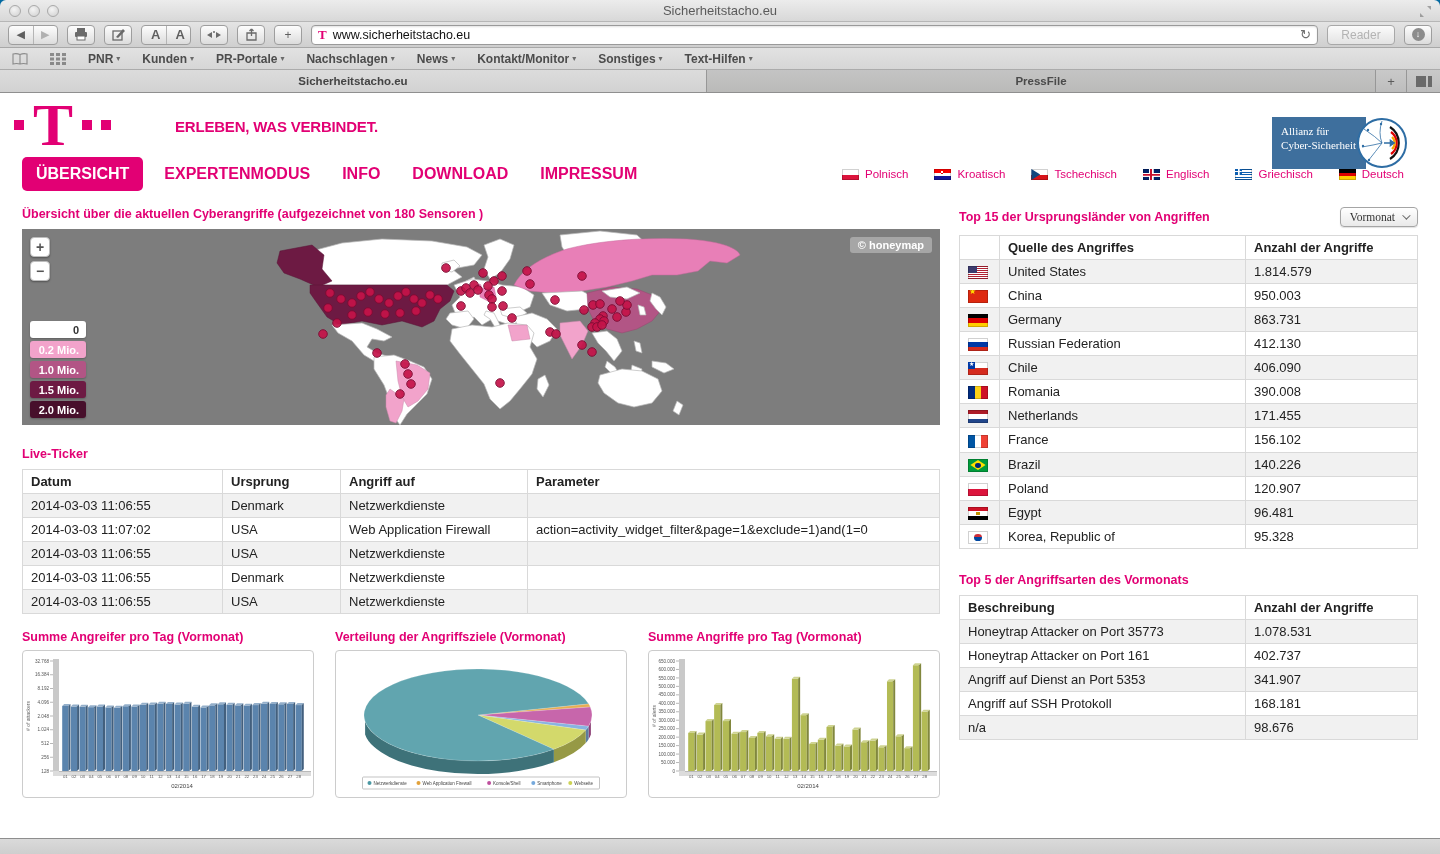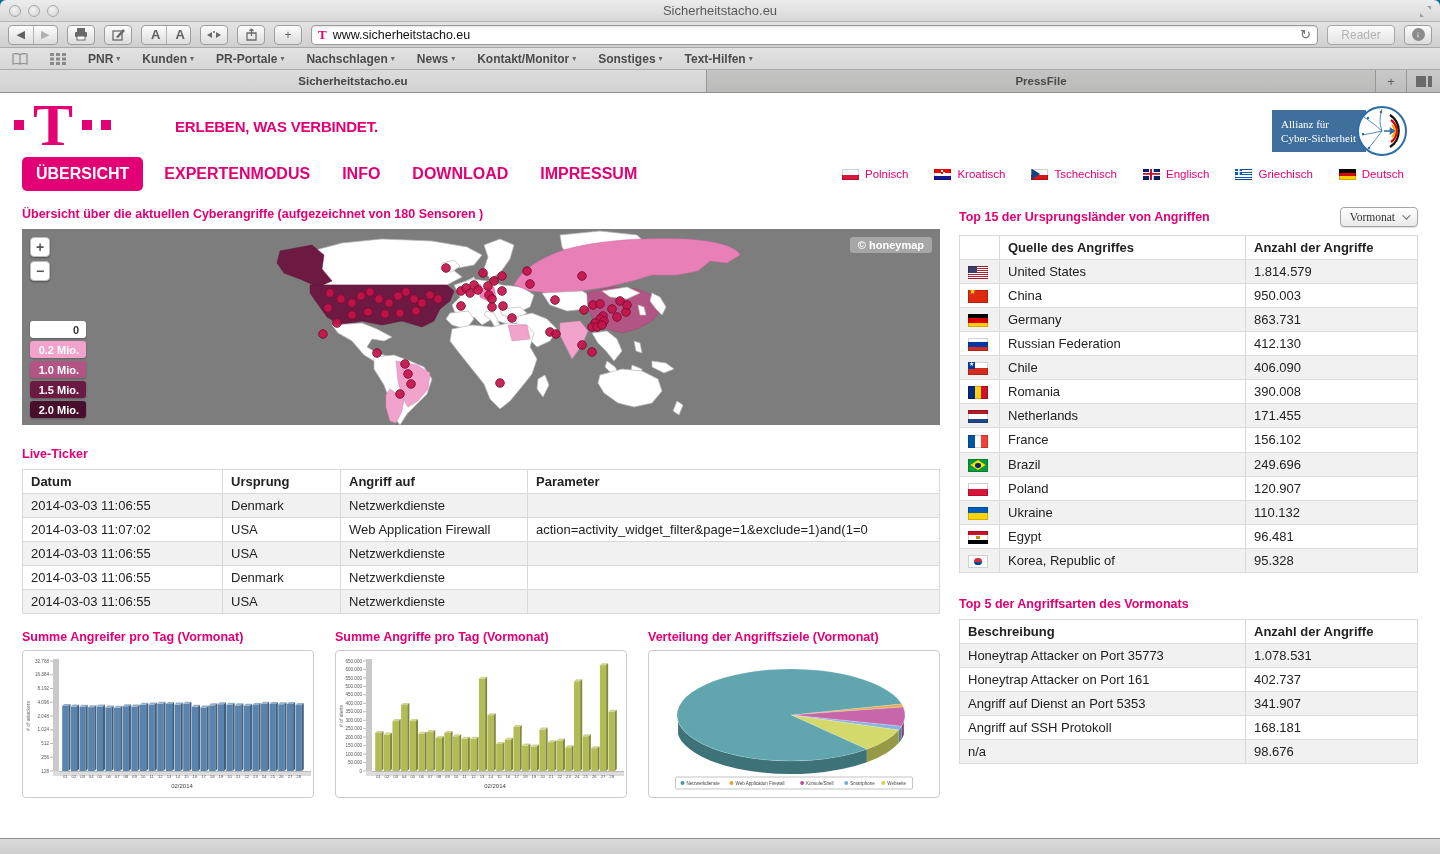--- a/index.html
+++ b/index.html
@@ -52,31 +52,31 @@
               border-right:1px solid #979797; }
   .tab-grid { flex:1; display:flex; align-items:center; justify-content:center; }
 
   
   .page { flex:1; background:#fff; padding:0 22px; position:relative; overflow:hidden; }
   .site-header { height:66px; position:relative; }
   .tlogo { position:absolute; left:-8px; top:6px; display:flex; align-items:center; gap:9px; }
   .tlogo .t { color:#e20074; font-family:"Liberation Serif","DejaVu Serif",serif; font-weight:bold; font-size:60px; line-height:52px; }
   .tlogo .sq { width:10px; height:10px; background:#e20074; }
   .claim { position:absolute; left:153px; top:25px; color:#e20074; font-size:15px; font-weight:bold; letter-spacing:-0.2px; }
-  .badge { position:absolute; right:10px; top:12px; display:flex; align-items:center; }
+  .badge { position:absolute; right:10px; top:24px; display:flex; }
   .badge-box { background:#3e6f9d; color:#fff; font-family:"Liberation Serif",serif; font-size:11px; line-height:1.3;
                padding:7px 10px 7px 9px; }
   .badge-globe { margin-left:-10px; }
 
   .navrow { display:flex; justify-content:space-between; align-items:center; height:30px; }
   .nav-left { display:flex; align-items:center; gap:10px; }
   .nav-item { color:#e20074; font-size:16px; font-weight:bold; padding:8px 11px; }
   .nav-item.active { background:#e20074; color:#fff; border-radius:5px; padding:8px 14px; }
   .langs { display:flex; align-items:center; gap:26px; margin-right:14px; }
-  .lang { display:flex; align-items:center; gap:6px; color:#e20074; font-size:11.5px; }
+  .lang { display:flex; align-items:flex-end; gap:6px; color:#e20074; font-size:11.5px; }
 
   .main { display:flex; gap:19px; margin-top:4px; }
   .col-left { width:918px; flex:0 0 918px; }
   .col-right { flex:1; }
   h2.sec { color:#e20074; font-size:12.5px; font-weight:bold; margin:14px 0 8px; }
 
   
   .map { height:196px; background:#7d7d7d; position:relative; overflow:hidden; }
   .map svg.world { position:absolute; inset:0; }
   .land { fill:#ffffff; stroke:#b8b8b8; stroke-width:.7; }
@@ -667,20 +667,47 @@
                   <text x="258.3828571428571" y="127" font-size="4.3" text-anchor="middle" fill="#555">26</text>
                   <rect x="263.91428571428565" y="53.00072039627918" width="6.222857142857142" height="66.99927960372082" fill="#5b84ad"></rect>
                   <polygon points="263.91428571428565,53.00072039627918 265.91428571428565,51.00072039627918 272.1371428571428,51.00072039627918 270.1371428571428,53.00072039627918" fill="rgb(148,175,202)"></polygon>
                   <polygon points="270.1371428571428,53.00072039627918 272.1371428571428,51.00072039627918 272.1371428571428,118 270.1371428571428,120" fill="rgb(66,95,125)"></polygon>
                   <text x="267.02571428571423" y="127" font-size="4.3" text-anchor="middle" fill="#555">27</text>
                   <rect x="272.5571428571428" y="54.08795449740816" width="6.222857142857142" height="65.91204550259184" fill="#5b84ad"></rect>
                   <polygon points="272.5571428571428,54.08795449740816 274.5571428571428,52.08795449740816 280.78,52.08795449740816 278.78,54.08795449740816" fill="rgb(148,175,202)"></polygon>
                   <polygon points="278.78,54.08795449740816 280.78,52.08795449740816 280.78,118 278.78,120" fill="rgb(66,95,125)"></polygon>
                   <text x="275.6685714285714" y="127" font-size="4.3" text-anchor="middle" fill="#555">28</text>
                   <text x="159" y="137" font-size="6" text-anchor="middle" fill="#444">02/2014</text>
+                </svg>
+            </div>
+          </div>
+          <div class="chart-block">
+            <h2 class="sec" style="margin:0 0 6px;">Verteilung der Angriffsziele (Vormonat)</h2>
+            <div class="panel">
+              <svg id="chart2" width="290" height="146" viewBox="0 0 290 146">
+                  <path d="M254.890559836539,70.401962644163 A114,46 0 0,1 252.5750973018979,75.19071659655654 L252.5750973018979,88.19071659655654 A114,46 0 0,0 254.890559836539,83.401962644163 Z" fill="rgb(134,55,111)" fill-opacity=".95"></path>
+                  <path d="M252.5750973018979,75.19071659655654 A114,46 0 0,1 249.71114827555522,79.06719550790682 L249.71114827555522,92.06719550790682 A114,46 0 0,0 252.5750973018979,88.19071659655654 Z" fill="rgb(83,118,154)" fill-opacity=".95"></path>
+                  <path d="M249.71114827555522,79.06719550790682 A114,46 0 0,1 217.86596716147713,98.33467266973108 L217.86596716147713,111.33467266973108 A114,46 0 0,0 249.71114827555522,92.06719550790682 Z" fill="rgb(144,148,59)" fill-opacity=".95"></path>
+                  <path d="M217.86596716147713,98.33467266973108 A114,46 0 0,1 29.109440163460988,70.40196264416302 L29.109440163460988,83.40196264416302 A114,46 0 0,0 217.86596716147713,111.33467266973108 Z" fill="rgb(52,106,114)" fill-opacity=".95"></path>
+                  <path d="M142,64 L252.61371279546358,52.871592802415286 A114,46 0 0,1 254.25423634553613,55.98055960294034 Z" fill="#e2a23b" fill-opacity=".87" stroke="rgba(255,255,255,.35)" stroke-width=".5"></path>
+                  <path d="M142,64 L254.25423634553613,55.98055960294034 A114,46 0 0,1 252.5750973018979,75.19071659655654 Z" fill="#bf4f9e" fill-opacity=".87" stroke="rgba(255,255,255,.35)" stroke-width=".5"></path>
+                  <path d="M142,64 L252.5750973018979,75.19071659655654 A114,46 0 0,1 249.71114827555522,79.06719550790682 Z" fill="#76a9dc" fill-opacity=".87" stroke="rgba(255,255,255,.35)" stroke-width=".5"></path>
+                  <path d="M142,64 L249.71114827555522,79.06719550790682 A114,46 0 0,1 217.86596716147713,98.33467266973108 Z" fill="#cdd355" fill-opacity=".87" stroke="rgba(255,255,255,.35)" stroke-width=".5"></path>
+                  <path d="M142,64 L217.86596716147713,98.33467266973108 A114,46 0 1,1 252.61371279546358,52.87159280241528 Z" fill="#4a98a3" fill-opacity=".87" stroke="rgba(255,255,255,.35)" stroke-width=".5"></path>
+                  <rect x="26.5" y="126" width="237" height="12" fill="#fff" stroke="#aaa" stroke-width=".7" rx="1"></rect>
+                  <circle cx="33.5" cy="132" r="2" fill="#4a98a3"></circle>
+                  <text x="37.5" y="133.8" font-size="4.5" fill="#444">Netzwerkdienste</text>
+                  <circle cx="82.5" cy="132" r="2" fill="#e2a23b"></circle>
+                  <text x="86.5" y="133.8" font-size="4.5" fill="#444">Web Application Firewall</text>
+                  <circle cx="153.1" cy="132" r="2" fill="#bf4f9e"></circle>
+                  <text x="157.1" y="133.8" font-size="4.5" fill="#444">Konsole/Shell</text>
+                  <circle cx="197.3" cy="132" r="2" fill="#76a9dc"></circle>
+                  <text x="201.3" y="133.8" font-size="4.5" fill="#444">Smartphone</text>
+                  <circle cx="234.3" cy="132" r="2" fill="#cdd355"></circle>
+                  <text x="238.3" y="133.8" font-size="4.5" fill="#444">Webseite</text>
                 </svg>
             </div>
           </div>
           <div class="chart-block">
             <h2 class="sec" style="margin:0 0 6px;">Summe Angriffe pro Tag (Vormonat)</h2>
             <div class="panel">
               <svg id="chart1" width="290" height="146" viewBox="0 0 290 146">
                   <rect x="30" y="8" width="6" height="113" fill="#c9c9c9"></rect>
                   <rect x="30" y="120" width="258" height="5" fill="#dcdcdc"></rect>
                   <line x1="36" y1="120.5" x2="288" y2="120.5" stroke="#b9b9b9"></line>
@@ -822,47 +849,20 @@
                   <polygon points="270.1371428571428,14.230769230769226 272.1371428571428,12.230769230769226 272.1371428571428,118 270.1371428571428,120" fill="rgb(129,135,61)"></polygon>
                   <text x="267.02571428571423" y="127" font-size="4.3" text-anchor="middle" fill="#555">27</text>
                   <rect x="272.5571428571428" y="60.769230769230774" width="6.222857142857142" height="59.230769230769226" fill="#b3bb55"></rect>
                   <polygon points="272.5571428571428,60.769230769230774 274.5571428571428,58.769230769230774 280.78,58.769230769230774 278.78,60.769230769230774" fill="rgb(206,211,145)"></polygon>
                   <polygon points="278.78,60.769230769230774 280.78,58.769230769230774 280.78,118 278.78,120" fill="rgb(129,135,61)"></polygon>
                   <text x="275.6685714285714" y="127" font-size="4.3" text-anchor="middle" fill="#555">28</text>
                   <text x="159" y="137" font-size="6" text-anchor="middle" fill="#444">02/2014</text>
                 </svg>
             </div>
           </div>
-          <div class="chart-block">
-            <h2 class="sec" style="margin:0 0 6px;">Verteilung der Angriffsziele (Vormonat)</h2>
-            <div class="panel">
-              <svg id="chart2" width="290" height="146" viewBox="0 0 290 146">
-                  <path d="M254.890559836539,70.401962644163 A114,46 0 0,1 252.5750973018979,75.19071659655654 L252.5750973018979,88.19071659655654 A114,46 0 0,0 254.890559836539,83.401962644163 Z" fill="rgb(134,55,111)" fill-opacity=".95"></path>
-                  <path d="M252.5750973018979,75.19071659655654 A114,46 0 0,1 249.71114827555522,79.06719550790682 L249.71114827555522,92.06719550790682 A114,46 0 0,0 252.5750973018979,88.19071659655654 Z" fill="rgb(83,118,154)" fill-opacity=".95"></path>
-                  <path d="M249.71114827555522,79.06719550790682 A114,46 0 0,1 217.86596716147713,98.33467266973108 L217.86596716147713,111.33467266973108 A114,46 0 0,0 249.71114827555522,92.06719550790682 Z" fill="rgb(144,148,59)" fill-opacity=".95"></path>
-                  <path d="M217.86596716147713,98.33467266973108 A114,46 0 0,1 29.109440163460988,70.40196264416302 L29.109440163460988,83.40196264416302 A114,46 0 0,0 217.86596716147713,111.33467266973108 Z" fill="rgb(52,106,114)" fill-opacity=".95"></path>
-                  <path d="M142,64 L252.61371279546358,52.871592802415286 A114,46 0 0,1 254.25423634553613,55.98055960294034 Z" fill="#e2a23b" fill-opacity=".87" stroke="rgba(255,255,255,.35)" stroke-width=".5"></path>
-                  <path d="M142,64 L254.25423634553613,55.98055960294034 A114,46 0 0,1 252.5750973018979,75.19071659655654 Z" fill="#bf4f9e" fill-opacity=".87" stroke="rgba(255,255,255,.35)" stroke-width=".5"></path>
-                  <path d="M142,64 L252.5750973018979,75.19071659655654 A114,46 0 0,1 249.71114827555522,79.06719550790682 Z" fill="#76a9dc" fill-opacity=".87" stroke="rgba(255,255,255,.35)" stroke-width=".5"></path>
-                  <path d="M142,64 L249.71114827555522,79.06719550790682 A114,46 0 0,1 217.86596716147713,98.33467266973108 Z" fill="#cdd355" fill-opacity=".87" stroke="rgba(255,255,255,.35)" stroke-width=".5"></path>
-                  <path d="M142,64 L217.86596716147713,98.33467266973108 A114,46 0 1,1 252.61371279546358,52.87159280241528 Z" fill="#4a98a3" fill-opacity=".87" stroke="rgba(255,255,255,.35)" stroke-width=".5"></path>
-                  <rect x="26.5" y="126" width="237" height="12" fill="#fff" stroke="#aaa" stroke-width=".7" rx="1"></rect>
-                  <circle cx="33.5" cy="132" r="2" fill="#4a98a3"></circle>
-                  <text x="37.5" y="133.8" font-size="4.5" fill="#444">Netzwerkdienste</text>
-                  <circle cx="82.5" cy="132" r="2" fill="#e2a23b"></circle>
-                  <text x="86.5" y="133.8" font-size="4.5" fill="#444">Web Application Firewall</text>
-                  <circle cx="153.1" cy="132" r="2" fill="#bf4f9e"></circle>
-                  <text x="157.1" y="133.8" font-size="4.5" fill="#444">Konsole/Shell</text>
-                  <circle cx="197.3" cy="132" r="2" fill="#76a9dc"></circle>
-                  <text x="201.3" y="133.8" font-size="4.5" fill="#444">Smartphone</text>
-                  <circle cx="234.3" cy="132" r="2" fill="#cdd355"></circle>
-                  <text x="238.3" y="133.8" font-size="4.5" fill="#444">Webseite</text>
-                </svg>
-            </div>
-          </div>
         </div>
       </div>
 
       <div class="col-right">
         <div class="top-head">
           <h2 class="sec">Top 15 der Ursprungsländer von Angriffen</h2>
           <div class="select">
             <span>Vormonat</span>
             <span class="chev"></span>
           </div>
@@ -917,31 +917,26 @@
                 <td class="num">171.455</td>
               </tr>
               <tr>
                 <td class="flagcell"><span class="flag f-fr"></span></td>
                 <td>France</td>
                 <td class="num">156.102</td>
               </tr>
               <tr>
                 <td class="flagcell"><span class="flag f-br"></span></td>
                 <td>Brazil</td>
-                <td class="num">249.696</td>
+                <td class="num">140.226</td>
               </tr>
               <tr>
                 <td class="flagcell"><span class="flag f-pl"></span></td>
                 <td>Poland</td>
                 <td class="num">120.907</td>
-              </tr>
-              <tr>
-                <td class="flagcell"><span class="flag f-ua"></span></td>
-                <td>Ukraine</td>
-                <td class="num">110.132</td>
               </tr>
               <tr>
                 <td class="flagcell"><span class="flag f-eg"></span></td>
                 <td>Egypt</td>
                 <td class="num">96.481</td>
               </tr>
               <tr>
                 <td class="flagcell"><span class="flag f-kr"></span></td>
                 <td>Korea, Republic of</td>
                 <td class="num">95.328</td>

